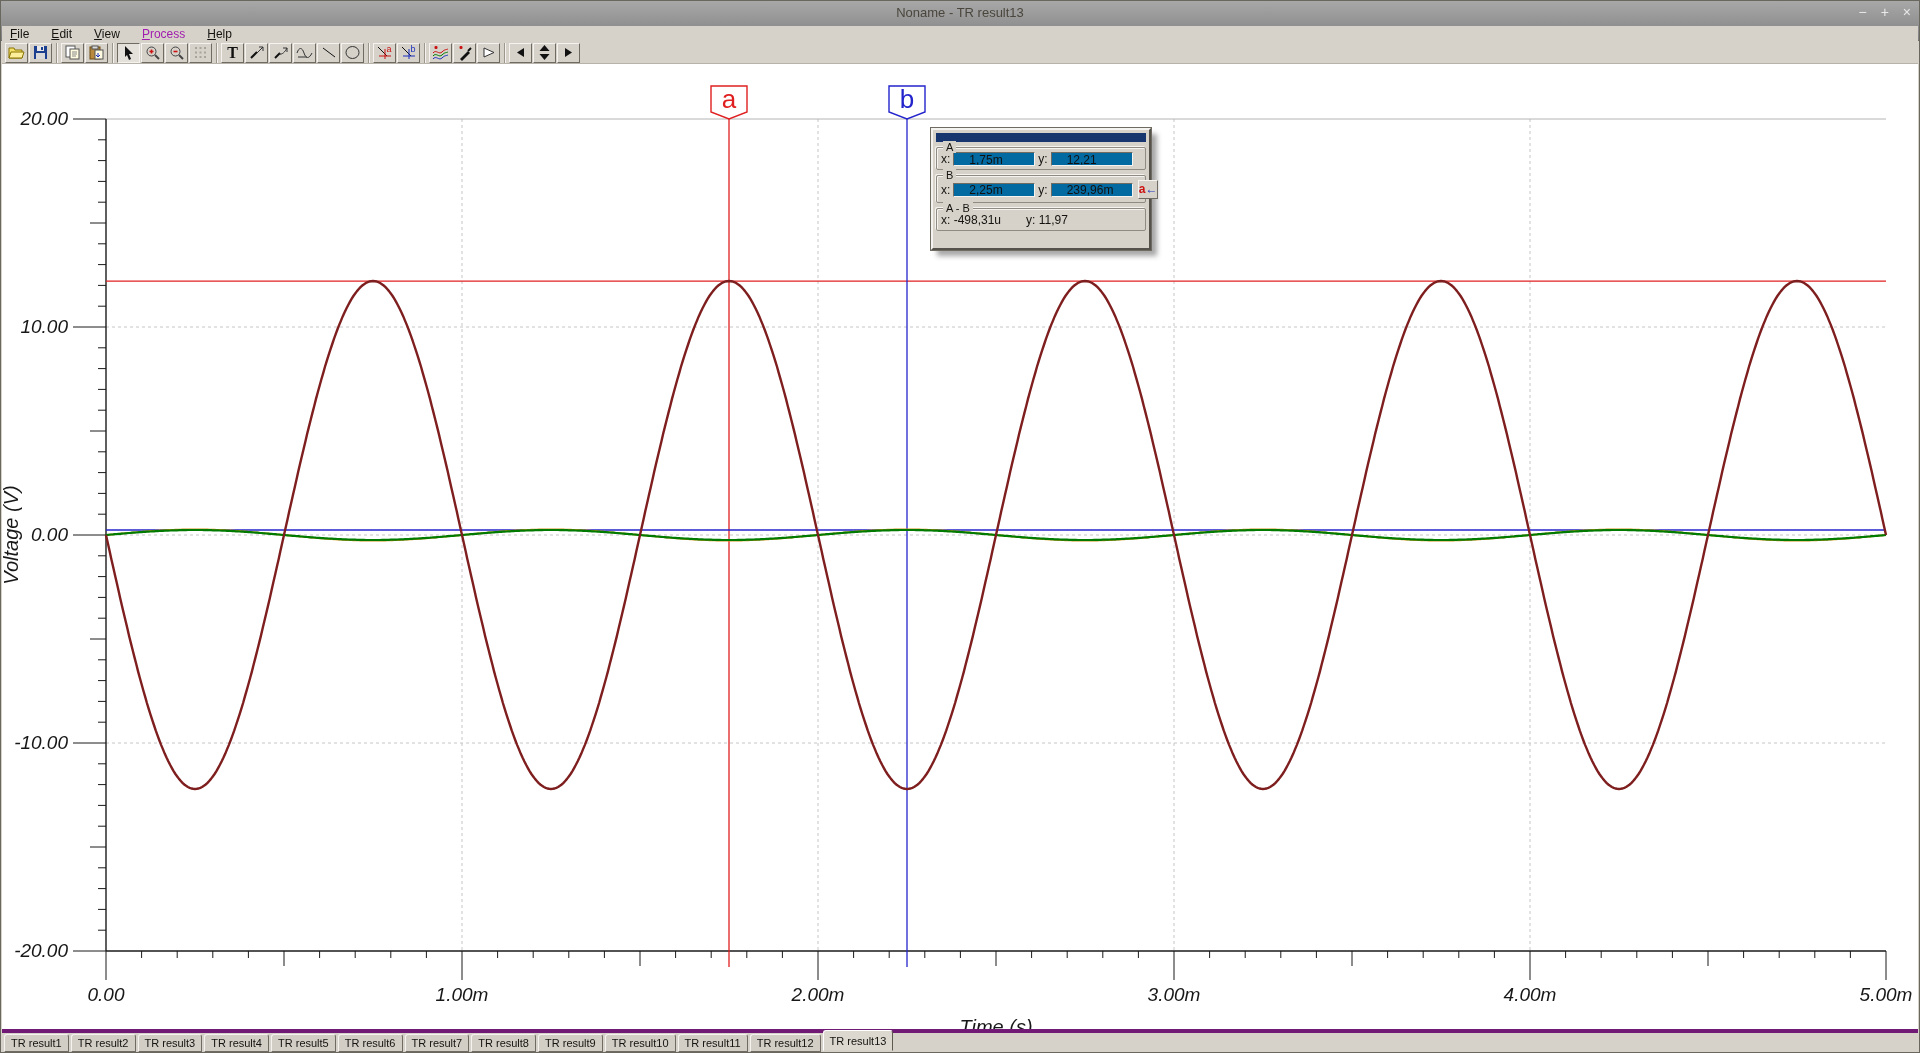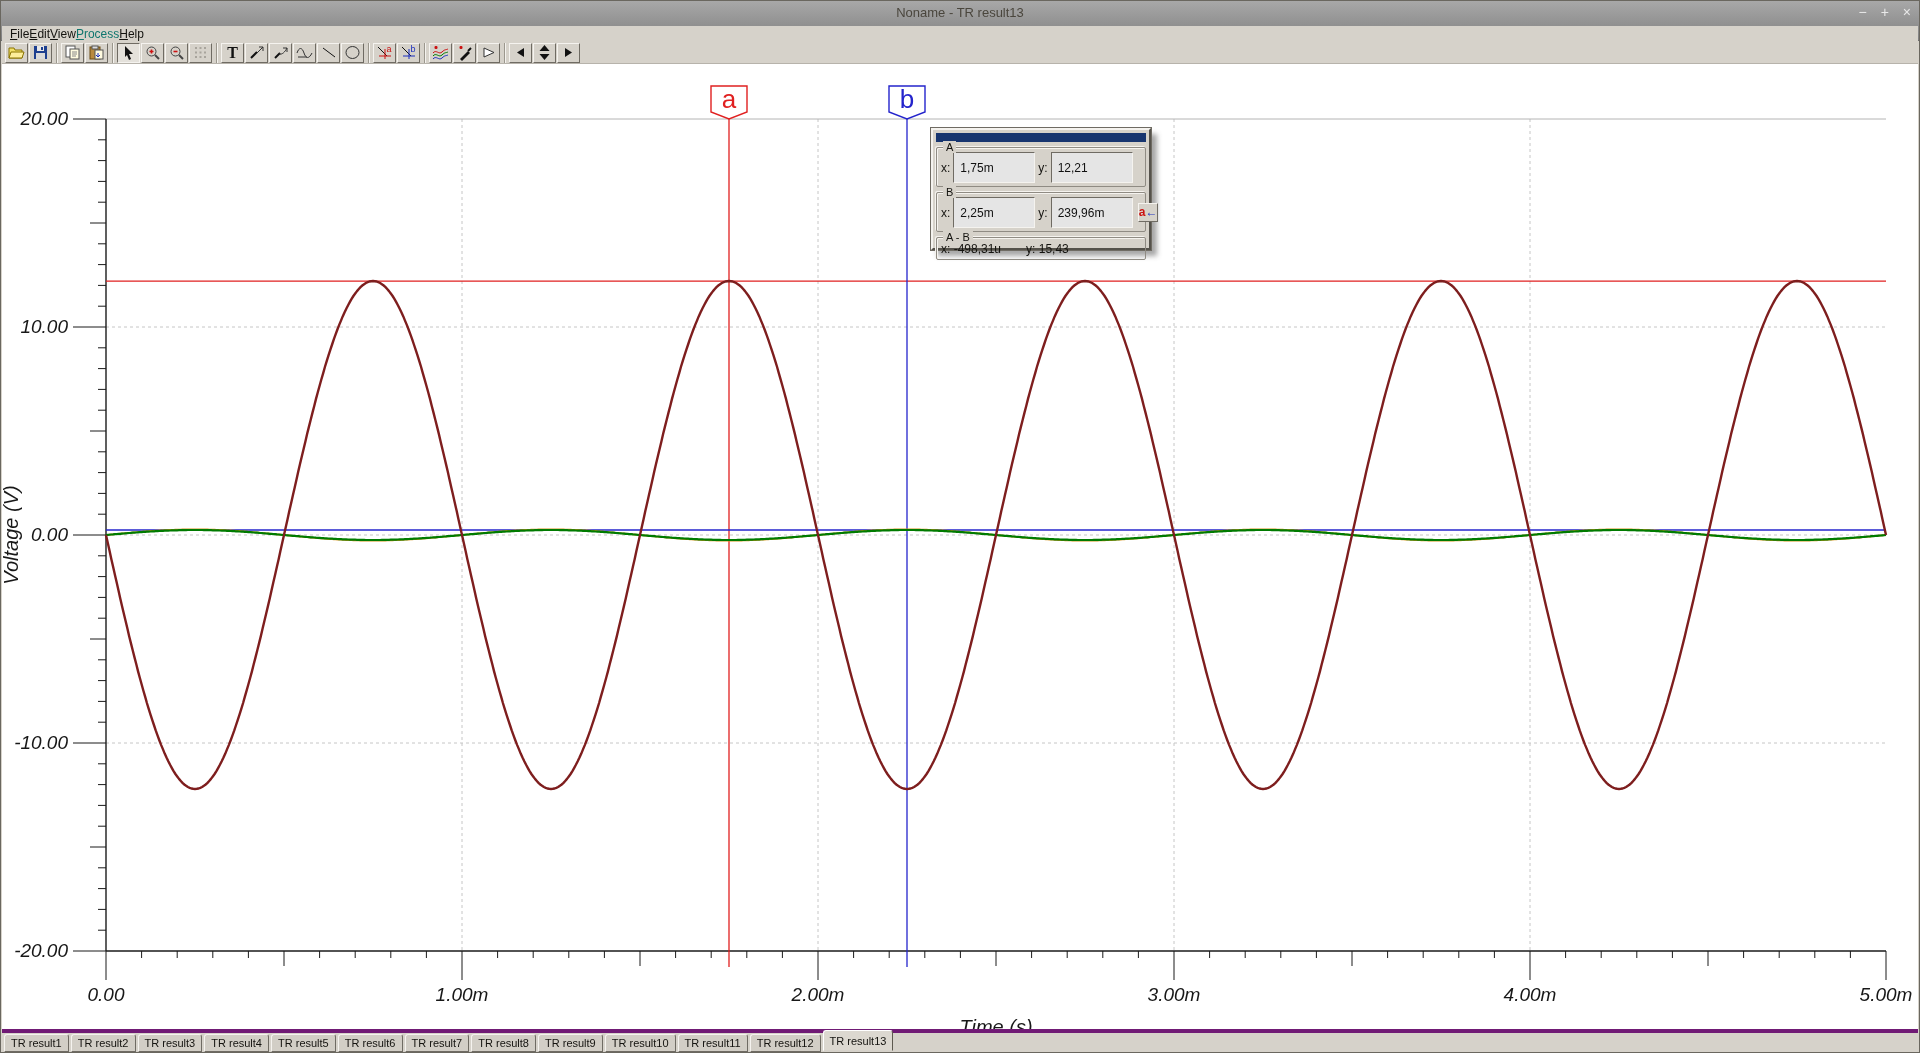--- a/index.html
+++ b/index.html
@@ -9,22 +9,22 @@
   
   .titlebar { position:absolute; left:0; top:0; right:0; height:40px;
     background:linear-gradient(#a8a8a8,#8d8d8d 70%,#7f7f7f); border-bottom:1px solid #6e6e6e; }
   .titlebar .title { position:absolute; left:0; right:0; top:4px; text-align:center;
     font-size:13px; color:#4a463d; }
   .win-controls { position:absolute; right:8px; top:3px; display:flex; gap:14px; }
   .win-controls span { color:#e9e9e9; font-size:14px; line-height:16px; cursor:default; }
 
   
   .menubar { position:absolute; left:1px; top:25px; right:1px; height:16px; background:#d6d2ca;
-    display:flex; align-items:center; padding-left:8px; font-size:12px; color:#14130f; }
-  .menubar .mi.disabled { color:#0f766e; }
+    display:flex; align-items:center; padding-left:8px; gap:22px; font-size:12px; color:#14130f; }
+  .menubar .mi.disabled { color:#a21caf; }
   .menubar .mi u { text-decoration:underline; }
 
   
   .toolbar { position:absolute; left:1px; top:41px; right:1px; height:22px; background:#d6d2ca;
     display:flex; align-items:center; padding-left:3px; border-bottom:1px solid #b7b3ab; }
   .tbtn { width:23px; height:20px; margin-right:1px; background:#d6d2ca;
     border:1px solid; border-color:#f5f3ef #6f6b63 #6f6b63 #f5f3ef;
     display:flex; align-items:center; justify-content:center; }
   .tbtn svg { display:block; }
   .tbtn.pressed { border-color:#6f6b63 #f5f3ef #f5f3ef #6f6b63; background:#e4e1db; }
@@ -37,22 +37,22 @@
   
   .cpanel { position:absolute; left:929px; top:64px; width:220px; height:122px;
     background:#d6d2ca; border:2px solid; border-color:#f5f3ef #55524b #55524b #f5f3ef;
     outline:1px solid #6f6b63; box-shadow:6px 6px 5px rgba(60,60,60,.45); padding:2px 3px; font-size:12px; }
   .cpanel .drag { height:9px; background:#17356f; margin:1px 0 2px 0; }
   .cgroup { position:relative; border:1px solid #8f8b83; border-radius:2px; margin-top:5px;
     box-shadow:1px 1px 0 #f5f3ef inset, -1px -1px 0 #f5f3ef; padding:4px 4px 3px 4px; }
   .cgroup .glabel { position:absolute; top:-7px; left:6px; background:#d6d2ca; padding:0 3px; font-size:11px; color:#14130f; }
   .crow { display:flex; align-items:center; gap:3px; }
   .crow label { font-size:12px; color:#14130f; }
-  .cinput { width:82px; height:31px; background:#e5e5e5; border:1px solid; border-color:#6f6b63 #f5f3ef #f5f3ef #6f6b63;
-    font-size:12px; padding:1px 0 0 6px; color:#111; }
+  .cinput { width:82px; height:14px; background:#0369a1; border:1px solid; border-color:#6f6b63 #f5f3ef #f5f3ef #6f6b63;
+    font-size:12px; padding:1px 0 0 15px; color:#111; }
   .abtn { width:20px; height:19px; margin-left:2px; background:#d6d2ca; border:1px solid;
     border-color:#f5f3ef #6f6b63 #6f6b63 #f5f3ef; font-size:12px; text-align:center; line-height:17px; }
   .abtn .al { color:#cc1111; font-weight:bold; }
   .abtn .ar { color:#1b2fbf; }
   .cdelta { display:flex; gap:25px; font-size:12px; color:#14130f; }
 
   
   .tabbar { position:absolute; left:1px; right:1px; bottom:0; height:23px; background:#d6d2ca;
     border-top:4px solid #701a75; display:flex; align-items:flex-start; padding-left:2px; }
   .tab { height:18px; margin-top:1px; margin-right:2px; padding:2px 6px 0 6px; font-size:11px; color:#14130f;
@@ -384,21 +384,21 @@
             <input class="cinput" value="2,25m" style="">
             <label>y:</label>
             <input class="cinput" value="239,96m" style="">
             <div class="abtn"><span class="al">a</span><span class="ar">←</span></div>
           </div>
         </div>
         <div class="cgroup">
           <span class="glabel">A - B</span>
           <div class="cdelta">
             <span>x: -498,31u</span>
-            <span>y: 15,43</span>
+            <span>y: 11,97</span>
           </div>
         </div>
       </div>
   </div>
 
   <div class="tabbar" id="tabbar">
       <div class="tab">TR result1</div>
       <div class="tab">TR result2</div>
       <div class="tab">TR result3</div>
       <div class="tab">TR result4</div>

